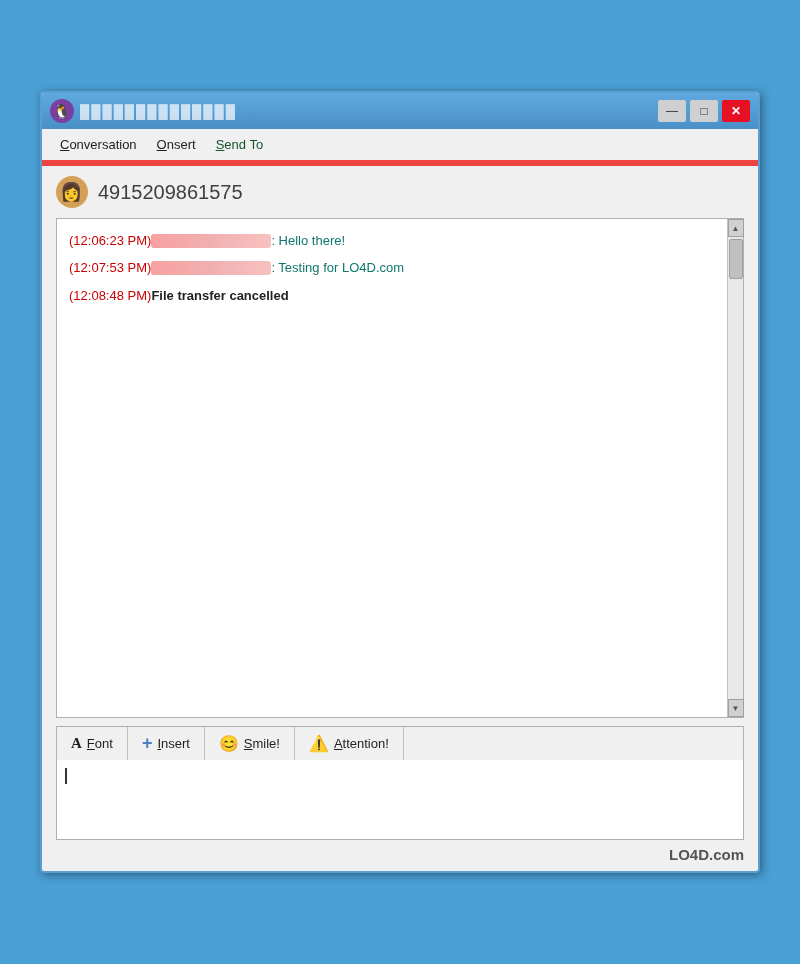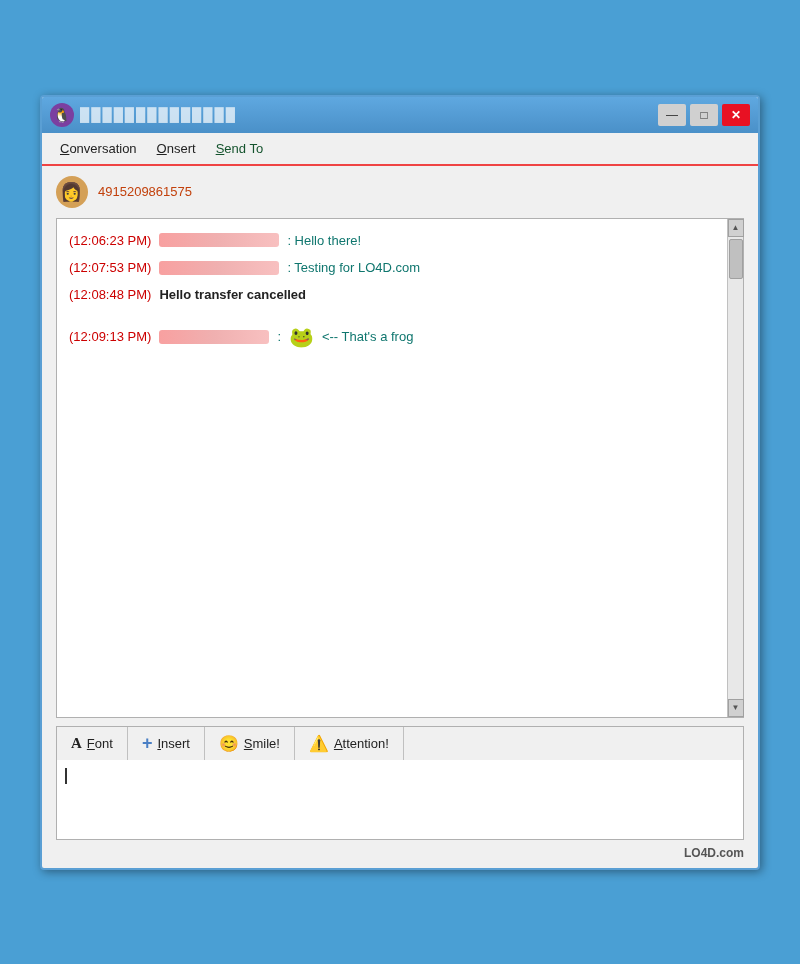--- a/index.html
+++ b/index.html
@@ -64,21 +64,21 @@
       border-radius: 2px;
     }
     .tb-min { background: #d0d0d0; color: #333; }
     .tb-max { background: #d0d0d0; color: #333; }
     .tb-close { background: #e81123; color: white; font-weight: bold; }
     .menu-bar {
       background: #f0f0f0;
       padding: 4px 10px;
       display: flex;
       gap: 4px;
-      border-bottom: 2px solid #ef4444;
+      border-bottom: 6px solid #ef4444;
     }
     .menu-item {
       padding: 4px 8px;
       font-size: 13px;
       color: #222;
       cursor: pointer;
       border-radius: 2px;
     }
     .menu-item-disabled {
       color: #14532d;
@@ -95,43 +95,43 @@
       width: 32px;
       height: 32px;
       background: #d4a057;
       border-radius: 50%;
       display: flex;
       align-items: center;
       justify-content: center;
       font-size: 18px;
     }
     .contact-name {
-      font-size: 13px;
-      color: #c2410c;
+      font-size: 20px;
+      color: #404040;
     }
     .chat-area-wrapper {
       margin: 0 14px;
       border: 1px solid #b0b0b0;
       background: white;
       display: flex;
       height: 500px;
     }
     .chat-messages {
       flex: 1;
       padding: 10px 12px;
       overflow-y: auto;
       font-size: 13px;
       line-height: 1.8;
     }
     .chat-messages .msg-line {
       margin-bottom: 4px;
       display: flex;
       flex-wrap: wrap;
       align-items: center;
-      gap: 8px;
+      gap: 0;
     }
     .timestamp {
       color: #cc0000;
       font-style: normal;
     }
     .username-blurred {
       display: inline-block;
       background: linear-gradient(to right, #f8a0a0, #f0b0b0, #f8c0c0);
       color: transparent;
       border-radius: 3px;
@@ -217,21 +217,21 @@
       background: #333;
       margin-top: 2px;
       animation: blink 1s step-end infinite;
     }
     @keyframes blink {
       50% { opacity: 0; }
     }
     .watermark {
       text-align: right;
       padding: 6px 14px 8px 0;
-      font-size: 12px;
+      font-size: 15px;
       color: #888;
     }
     .watermark span { color: #555; font-weight: bold; }
     .frog-emoji {
       font-size: 20px;
       vertical-align: middle;
     }
   </style>
 </head>
 <body>
@@ -279,32 +279,25 @@
       </div>
 
       <div class="msg-line">
         <span class="timestamp">(12:07:53 PM)</span>
         <span class="username-blurred" style="width:120px;">&nbsp;</span>
         <span class="msg-text">: Testing for LO4D.com</span>
       </div>
 
       <div class="msg-line">
         <span class="timestamp">(12:08:48 PM)</span>
-        <span class="msg-bold">Hello transfer cancelled</span>
+        <span class="msg-bold">File transfer cancelled</span>
       </div>
 
       <div style="height:8px;"></div>
 
-      <div class="msg-line">
-        <span class="timestamp">(12:09:13 PM)</span>
-        <span class="username-blurred" style="width:110px;">&nbsp;</span>
-        <span class="msg-text">:</span>
-        <span class="frog-emoji">🐸</span>
-        <span class="msg-text">&lt;-- That's a frog</span>
-      </div>
 
     </div>
     <div class="scrollbar-track">
       <div class="scrollbar-btn">▲</div>
       <div class="scrollbar-thumb"></div>
       <div class="scrollbar-space"></div>
       <div class="scrollbar-btn">▼</div>
     </div>
   </div>
 

